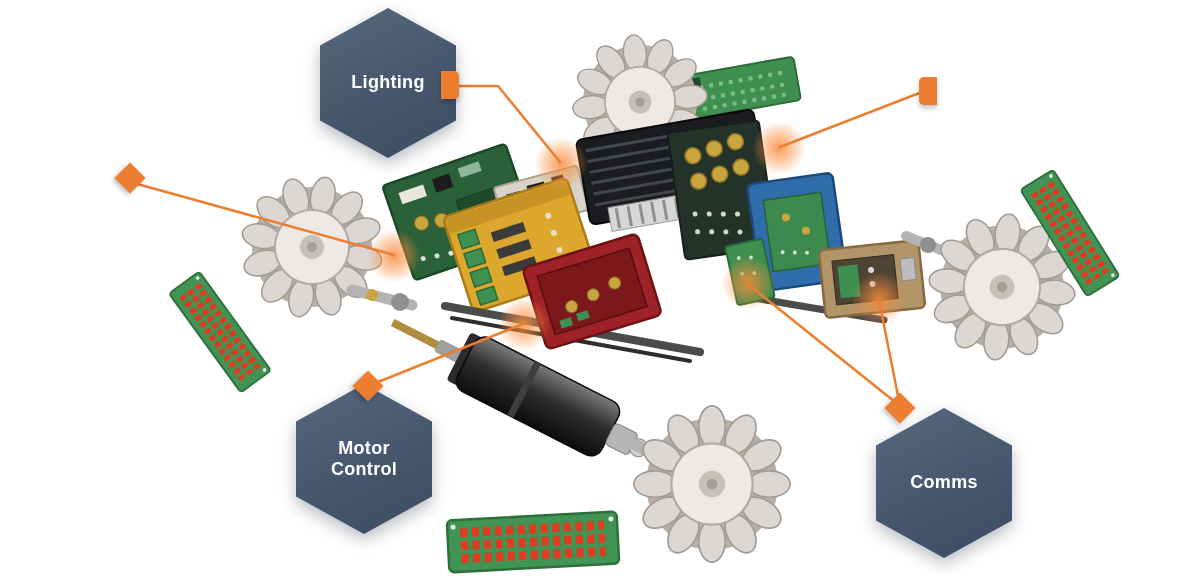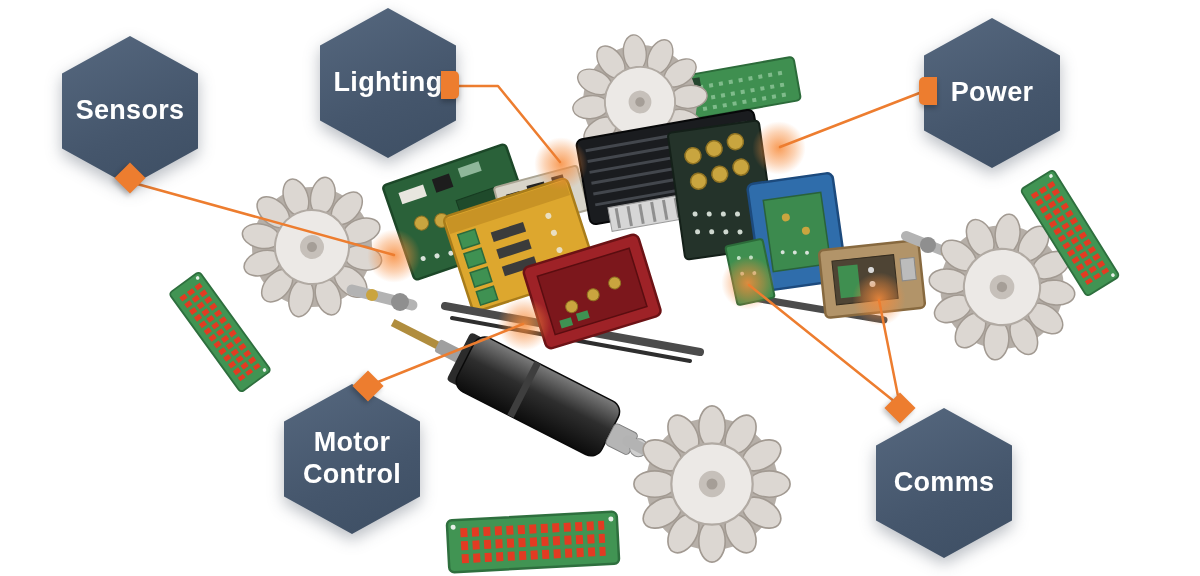--- a/index.html
+++ b/index.html
@@ -7,21 +7,21 @@
   .stage { position:relative; width:1200px; height:576px; background:#ffffff; overflow:hidden; }
   .layer { position:absolute; left:0; top:0; }
   .nopointer { pointer-events:none; }
 
   .hex-wrap { position:absolute; width:136px; height:150px;
               filter:drop-shadow(0 6px 8px rgba(35,48,66,.32)); }
   .hex { width:100%; height:100%;
          clip-path:polygon(50% 0, 100% 25%, 100% 75%, 50% 100%, 0 75%, 0 25%);
          background:linear-gradient(155deg,#56687f 0%,#45566c 60%,#3d4e63 100%);
          display:flex; align-items:center; justify-content:center; }
-  .hex-label { color:#ffffff; font-weight:bold; font-size:27px; letter-spacing:.3px;
+  .hex-label { color:#ffffff; font-weight:bold; font-size:18px; letter-spacing:.3px;
                text-align:center; white-space:pre-line; line-height:1.18; }
 
   .pointer-diamond { position:absolute; width:22px; height:22px; background:#ed7d2f;
                      transform:rotate(45deg); box-shadow:0 3px 5px rgba(0,0,0,.25); }
   .pointer-tab { position:absolute; width:18px; height:28px; background:#ed7d2f;
                  box-shadow:0 3px 5px rgba(0,0,0,.25); }
   .tab-right { border-radius:0 5px 5px 0; }
   .tab-left  { border-radius:5px 0 0 5px; }
 
   .glow { position:absolute; width:54px; height:54px; border-radius:50%;
@@ -278,42 +278,32 @@
 
   <svg class="layer nopointer" width="1200" height="576" viewBox="0 0 1200 576" fill="none" stroke="#ed7d2f" stroke-width="2.5" stroke-linecap="round" stroke-linejoin="round">
     <path d="M130 182 L394 255"></path>
     <path d="M452 86 L498 86 L560 162"></path>
     <path d="M922 92 L780 147"></path>
     <path d="M368 386 L523 324"></path>
     <path d="M900 406 L879 300"></path>
     <path d="M900 406 L749 285"></path>
   </svg>
 
-  <div class="hex-wrap" style="left:62px; top:36px;">
-    <div class="hex">
-      <span class="hex-label">Sensors</span>
-    </div>
-  </div>
   <div class="pointer-diamond" style="left:119px; top:167px;"></div>
 
   <div class="hex-wrap" style="left:320px; top:8px;">
     <div class="hex">
       <span class="hex-label">Lighting</span>
     </div>
   </div>
   <div class="pointer-tab tab-right" style="left:441px; top:71px;"></div>
 
-  <div class="hex-wrap" style="left:924px; top:18px;">
-    <div class="hex">
-      <span class="hex-label">Power</span>
-    </div>
-  </div>
   <div class="pointer-tab tab-left" style="left:919px; top:77px;"></div>
 
-  <div class="hex-wrap" style="left:284px; top:384px;">
+  <div class="hex-wrap" style="left:296px; top:384px;">
     <div class="hex">
       <span class="hex-label">Motor
 Control</span>
     </div>
   </div>
   <div class="pointer-diamond" style="left:357px; top:375px;"></div>
 
   <div class="hex-wrap" style="left:876px; top:408px;">
     <div class="hex">
       <span class="hex-label">Comms</span>

